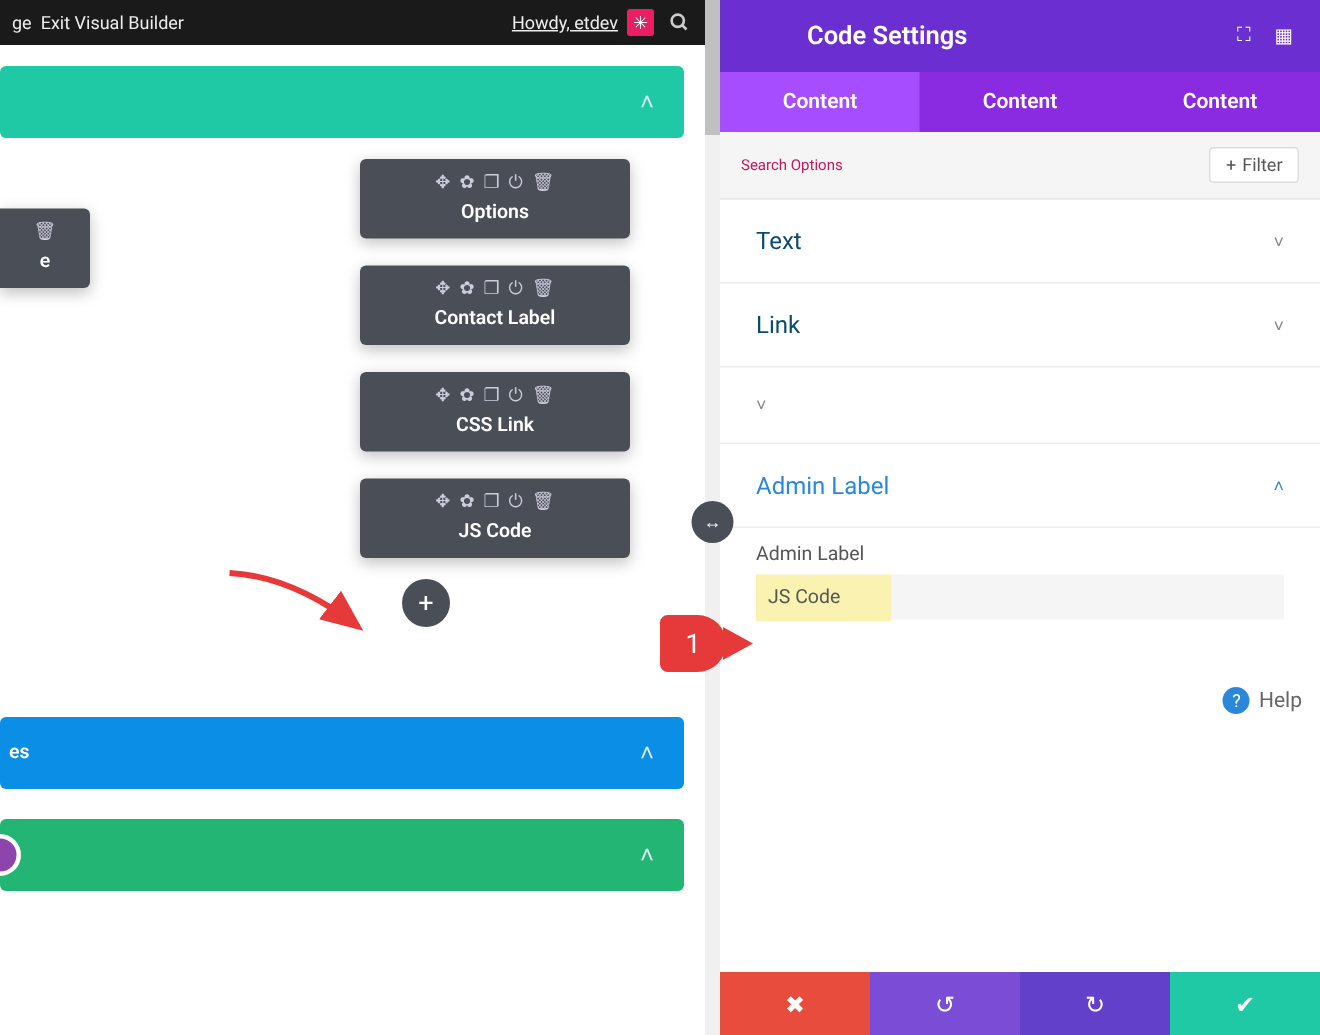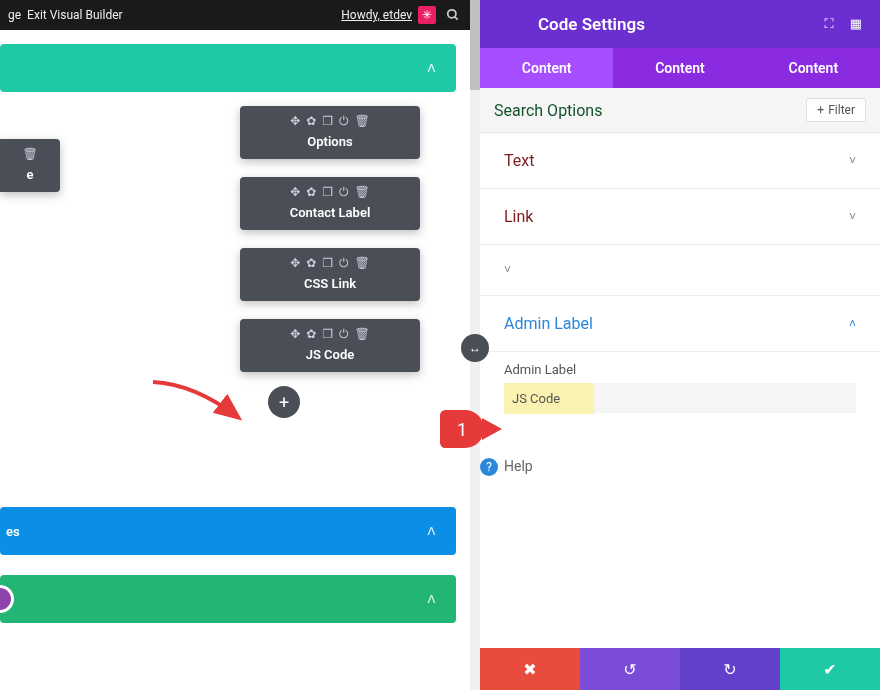--- a/index.html
+++ b/index.html
@@ -10,21 +10,21 @@
 .admin-bar { background: #1a1a1a; height: 30px; display: flex; align-items: center; color: #eee; font-size: 12px; padding: 0 8px; }
 .admin-bar .left-nav { display: flex; gap: 6px; }
 .admin-bar .spacer { flex: 1; }
 .admin-bar .greeting { margin-right: 6px; text-decoration: underline; }
 .avatar-badge { width: 18px; height: 18px; background: #e91e63; display: inline-flex; align-items: center; justify-content: center; color: #fff; font-size: 12px; border-radius: 2px; }
 .search-icon { margin-left: 8px; width: 18px; height: 18px; display: inline-flex; align-items: center; justify-content: center; }
 .canvas { padding: 0; position: relative; }
 
 .section-bar { height: 48px; border-radius: 4px; margin: 14px 14px 14px 0; position: relative; cursor: pointer; }
 .section-teal { background: #1fc9a6; }
-.section-blue { background: #0b8ee6; margin-top: 89px; }
+.section-blue { background: #0b8ee6; margin-top: 60px; }
 .section-green { background: #22b573; margin-top: 20px; position: relative; }
 .section-bar .chevron { position: absolute; right: 20px; top: 50%; transform: translateY(-50%); color: #fff; opacity: 0.85; }
 .section-bar .label-frag { position: absolute; left: 6px; top: 50%; transform: translateY(-50%); color: #fff; font-size: 13px; font-weight: 600; }
 .purple-dot { width: 28px; height: 28px; border-radius: 50%; background: #8e44ad; position: absolute; left: -14px; top: 10px; border: 3px solid #fff; }
 
 .modules-col { display: flex; flex-direction: column; align-items: center; gap: 18px; margin-top: 10px; margin-left: 190px; }
 .module-block { width: 180px; background: #4a4f57; border-radius: 4px; padding: 8px 0 10px 0; text-align: center; box-shadow: 0 3px 10px rgba(0,0,0,0.25); cursor: pointer; }
 .module-partial { width: 60px; background: #4a4f57; border-radius: 0 4px 4px 0; padding: 8px 0 10px 0; position: absolute; left: 0; top: 95px; text-align: center; box-shadow: 0 3px 10px rgba(0,0,0,0.25); cursor: pointer; }
 .module-toolbar { display: flex; justify-content: center; gap: 6px; color: #ccd; font-size: 12px; margin-bottom: 6px; }
 .module-toolbar span { cursor: pointer; }
@@ -38,37 +38,37 @@
 .right-panel { position: absolute; left: 480px; top: 0; width: 400px; height: 690px; background: #fff; display: flex; flex-direction: column; box-shadow: -1px 0 6px rgba(0,0,0,0.1); }
 .panel-header { background: #6b2fd1; color: #fff; }
 .panel-title-row { display: flex; align-items: center; padding: 14px 18px; }
 .panel-title { font-size: 17px; font-weight: 600; flex: 1; margin-left: 40px; }
 .header-icons { display: flex; gap: 16px; }
 .header-icons span { cursor: pointer; font-size: 13px; }
 .tabs { display: flex; background: #8a2be2; }
 .tab { flex: 1; text-align: center; padding: 12px 8px; color: #fff; font-size: 14px; font-weight: 600; cursor: pointer; }
 .tab.active { background: #a64dff; }
 .search-row { background: #f5f5f5; display: flex; align-items: center; padding: 10px 14px; border-bottom: 1px solid #e5e5e5; }
-.search-row .placeholder { flex: 1; color: #14532d; font-size: 16px; cursor: text; }
+.search-row .placeholder { flex: 1; color: #be185d; font-size: 10px; cursor: text; }
 .filter-btn { background: #fff; border: 1px solid #ddd; border-radius: 3px; padding: 4px 10px; font-size: 12px; color: #555; cursor: pointer; display: inline-flex; align-items: center; gap: 4px; }
 
 .sections-list { flex: 1; overflow-y: auto; }
 .option-row { padding: 18px 24px; border-bottom: 1px solid #eee; display: flex; align-items: center; cursor: pointer; }
-.option-row .title { flex: 1; color: #7f1d1d; font-size: 16px; }
+.option-row .title { flex: 1; color: #0c4a6e; font-size: 16px; }
 .option-row.active .title { color: #2b87da; }
 .option-row .chev { color: #888; font-size: 12px; }
 .option-row.active .chev { color: #2b87da; }
 
 .sub-row { padding: 10px 24px 2px 24px; font-size: 13px; color: #555; }
 .admin-input-wrap { padding: 4px 24px 18px 24px; }
 .admin-input { width: 100%; padding: 8px 8px; font-size: 13px; border: none; background: #f5f5f5; color: #555; }
 .admin-input.highlight { background: #f9f2b0; width: 90px; display: inline-block; }
 .admin-input-rest { background: #f5f5f5; display: inline-block; width: calc(100% - 90px); height: 30px; vertical-align: top; }
 
-.help-row { text-align: left; padding: 24px 0; }
+.help-row { text-align: right; padding: 24px 12px; }
 .help-row .q { display: inline-flex; width: 18px; height: 18px; border-radius: 50%; background: #2b87da; color: #fff; font-size: 12px; align-items: center; justify-content: center; margin-right: 6px; }
 .help-row .txt { color: #666; font-size: 14px; }
 
 .footer-actions { display: flex; height: 42px; }
 .fa-btn { flex: 1; display: flex; align-items: center; justify-content: center; color: #fff; font-size: 16px; cursor: pointer; }
 .fa-red { background: #e74c3c; }
 .fa-purple1 { background: #7b4dd6; }
 .fa-purple2 { background: #6240c9; }
 .fa-green { background: #1fc9a6; }
 

